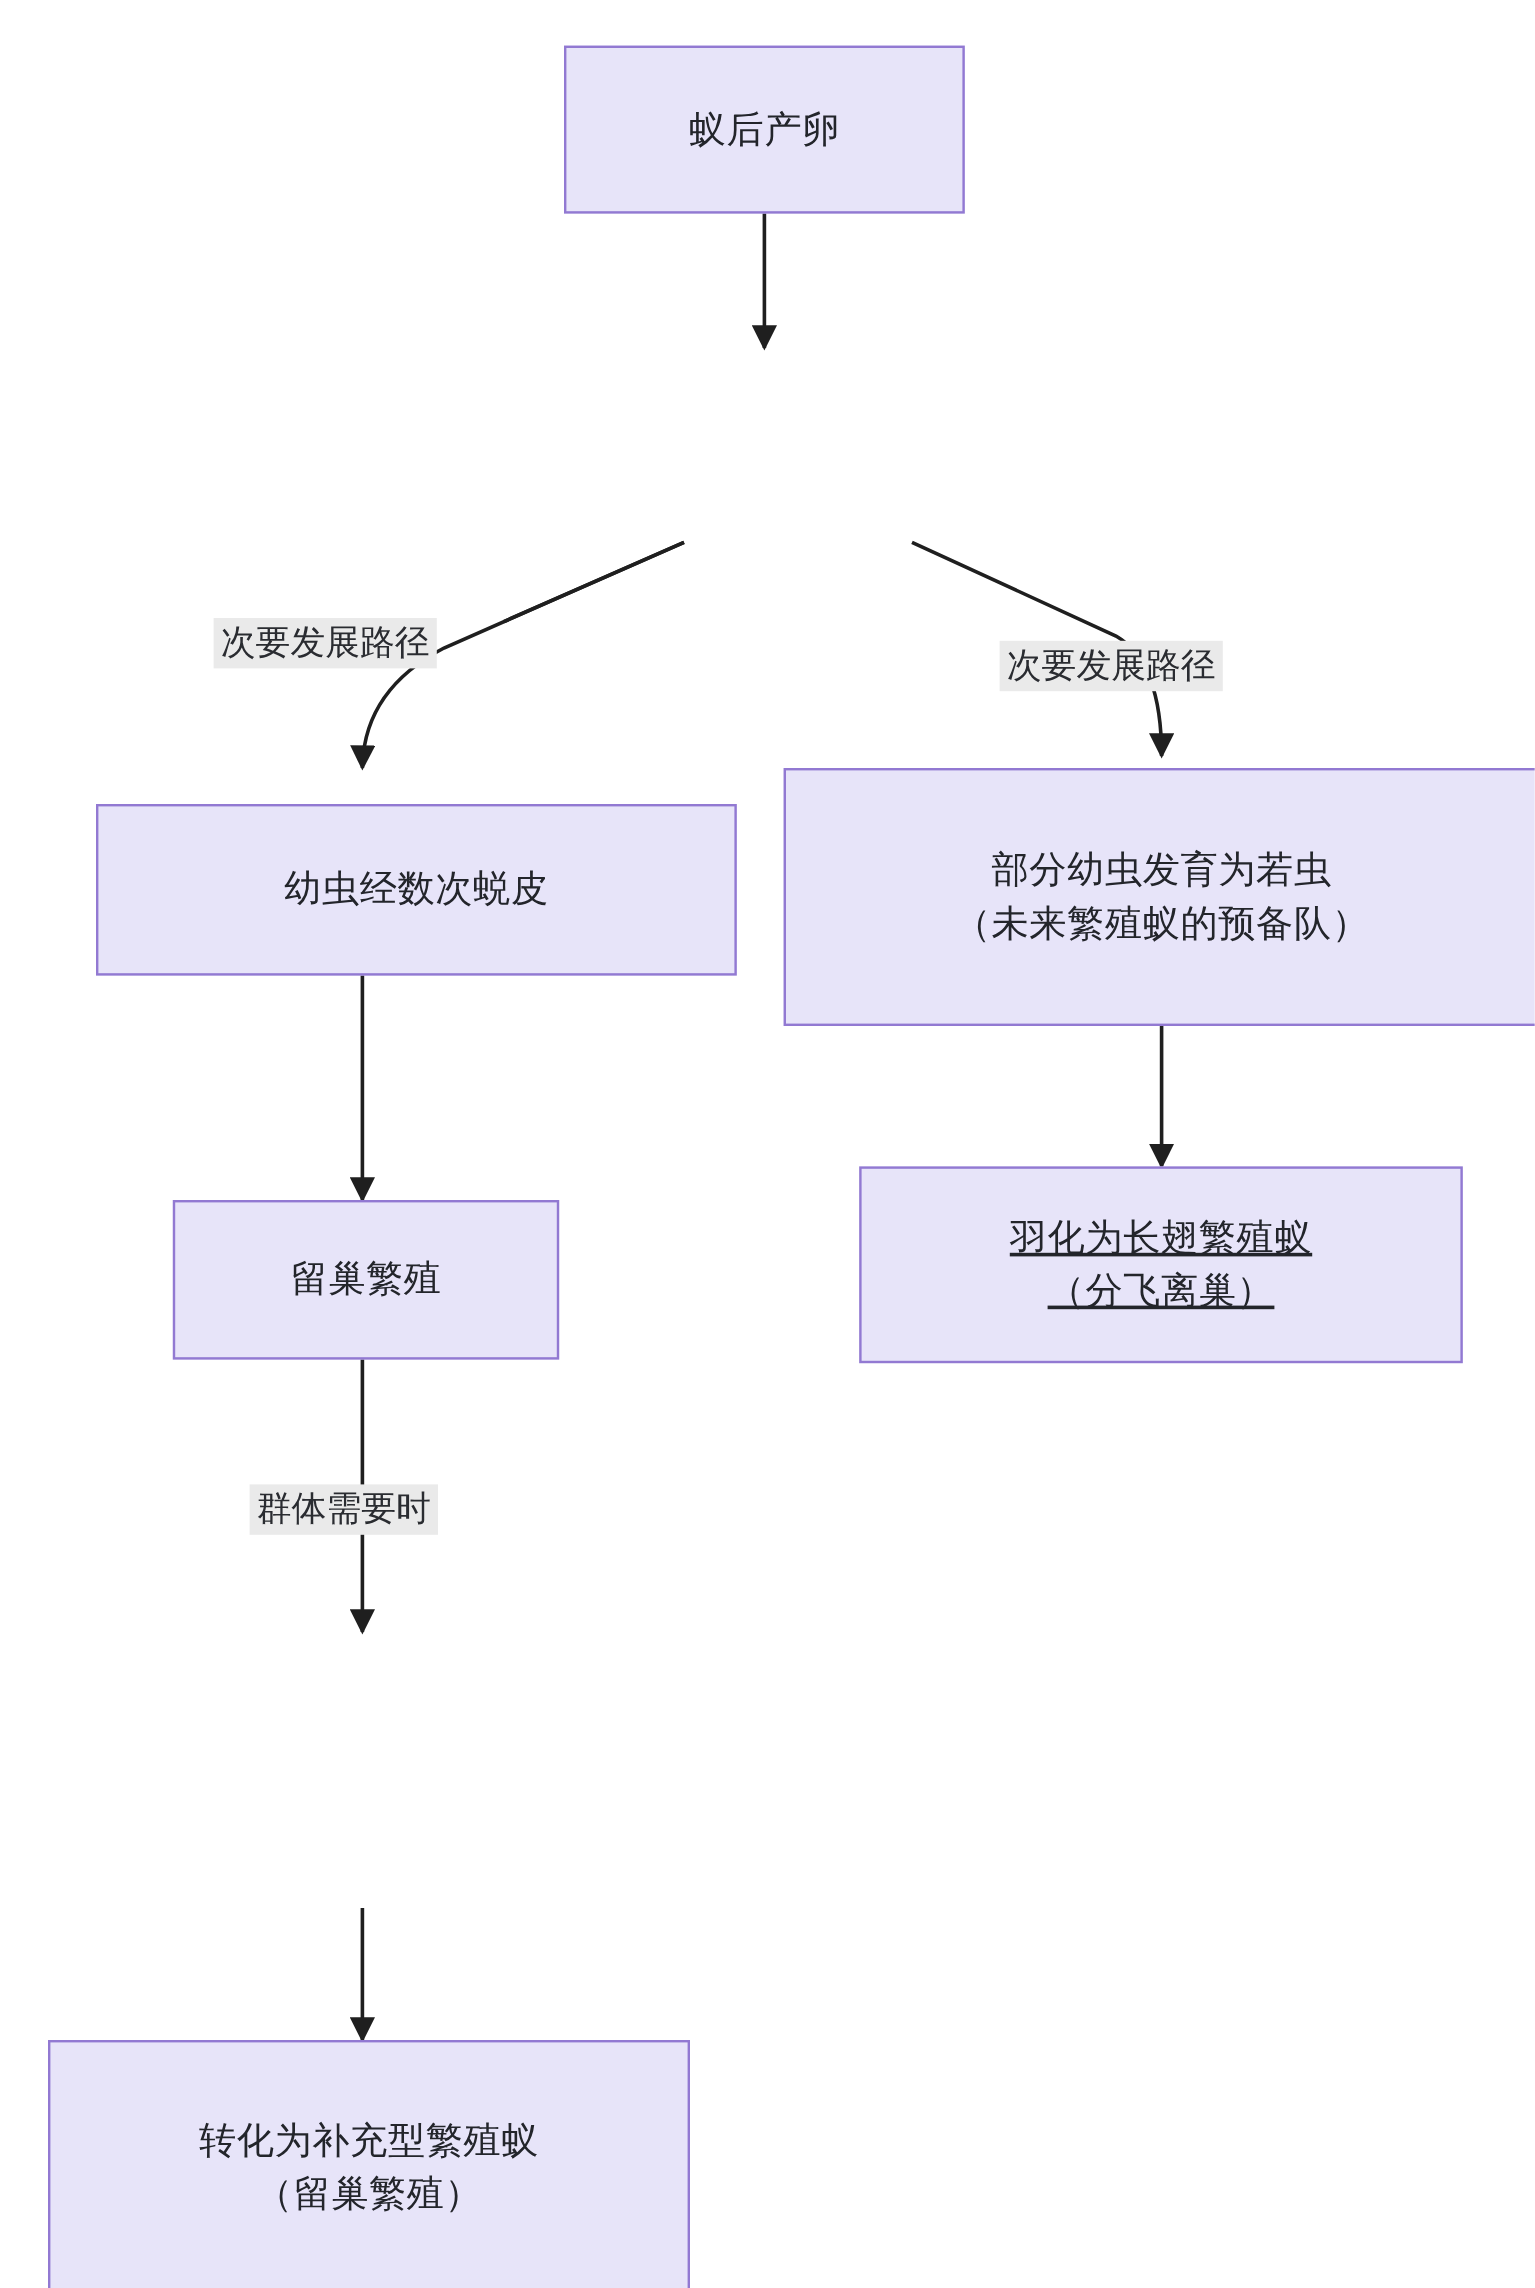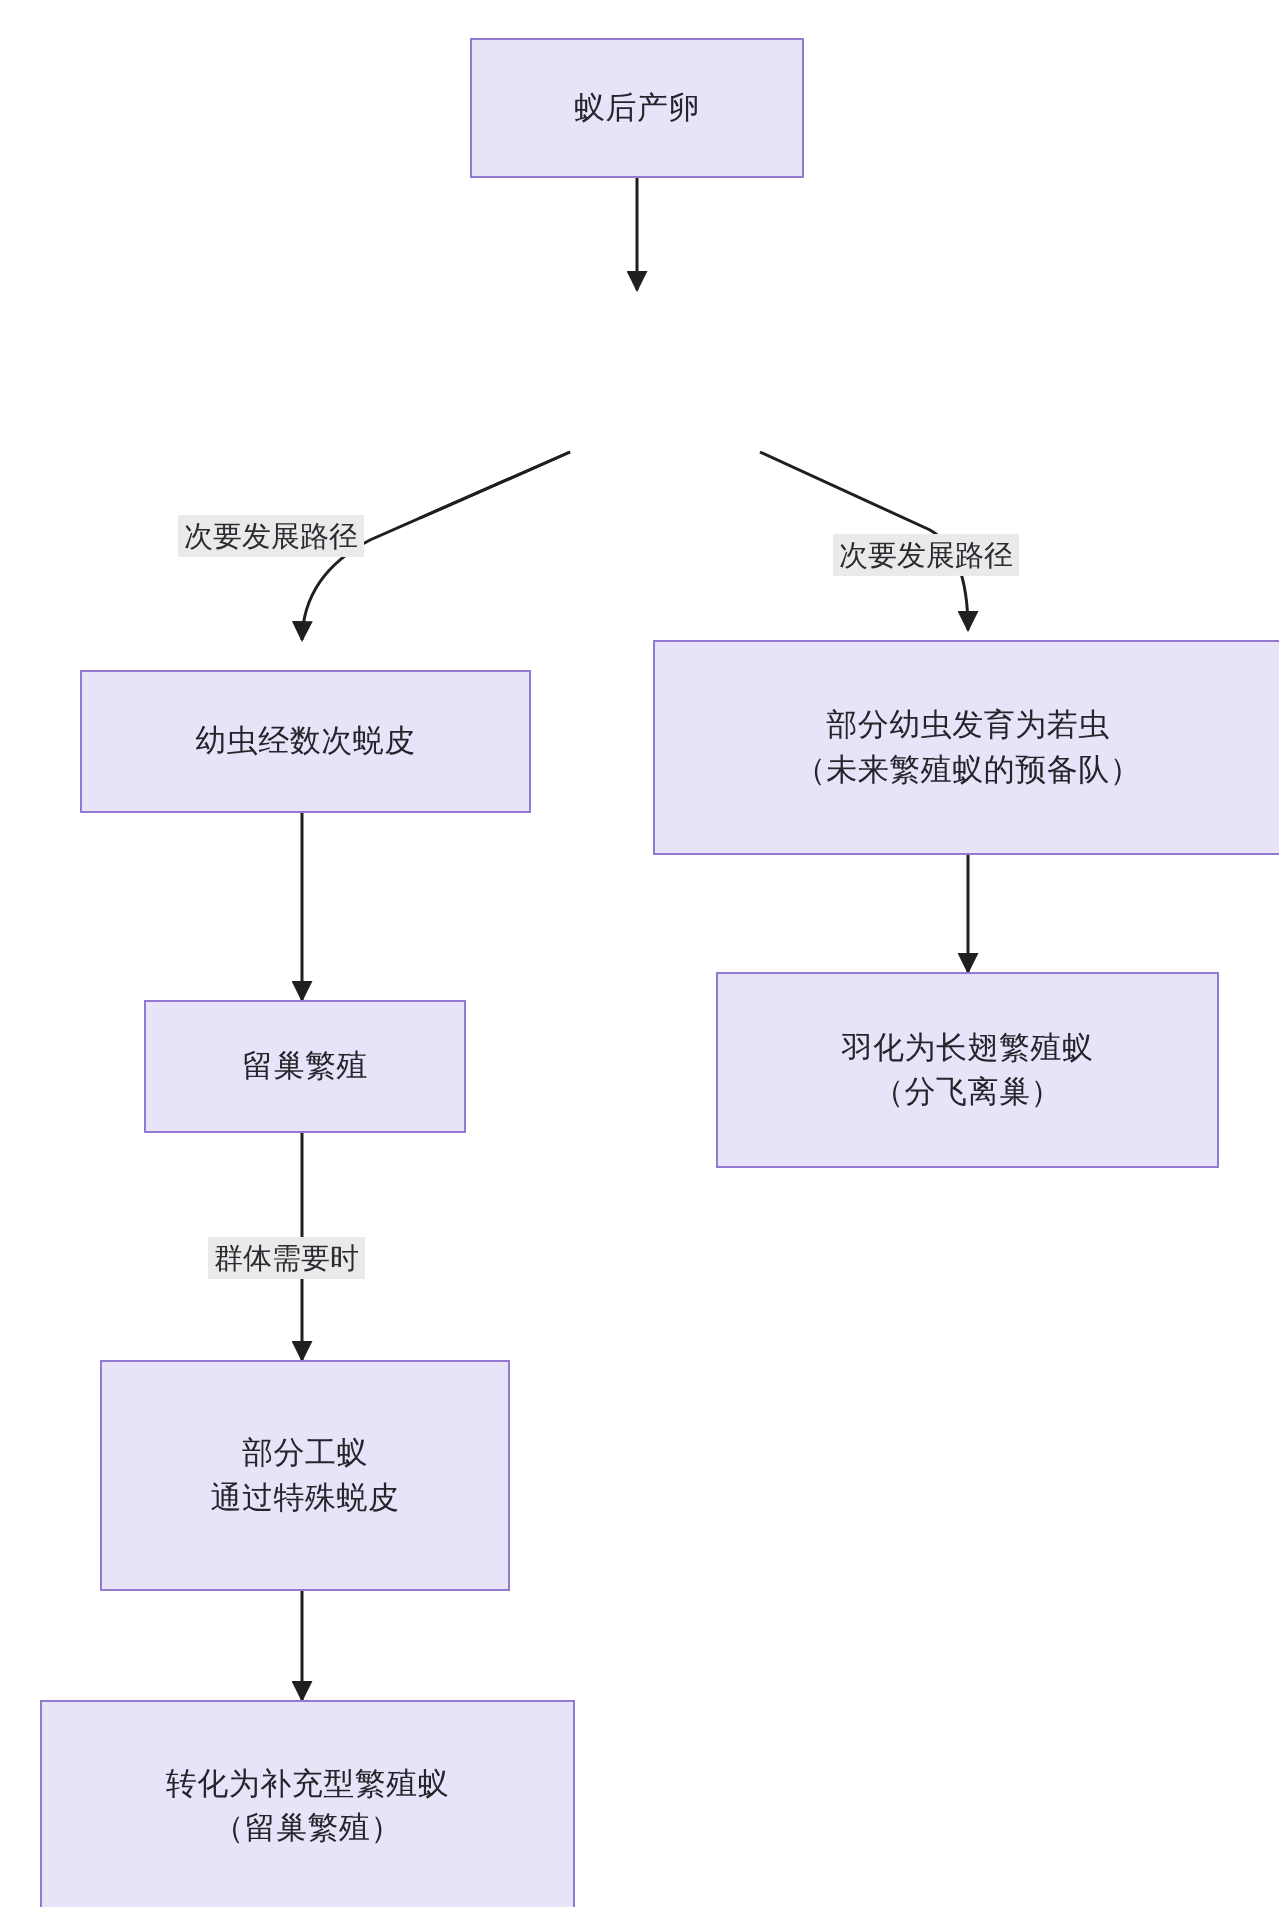--- a/index.html
+++ b/index.html
@@ -75,32 +75,30 @@
     <path d="M 968 855 L 968 972" fill="none" stroke="#1f1f1f" stroke-width="3" marker-end="url(#arrow)"></path>
 
     <path d="M 302 1132 L 302 1360" fill="none" stroke="#1f1f1f" stroke-width="3" marker-end="url(#arrow)"></path>
 
     <path d="M 302 1590 L 302 1700" fill="none" stroke="#1f1f1f" stroke-width="3" marker-end="url(#arrow)"></path>
   </svg>
 
   <div class="node" style="left:470px; top:38px; width:334px; height:140px;">蚁后产卵</div>
 
 
-  <div class="node" style="left:80px; top:670px; width:451px; height:143px;">幼虫经数次蜕皮</div>
+  <div class="node" style="left:80px; top:670px; width:534px; height:143px;">幼虫经数次蜕皮</div>
 
   <div class="node" style="left:653px; top:640px; width:630px; height:215px;">部分幼虫发育为若虫
 （未来繁殖蚁的预备队）</div>
 
   <div class="node" style="left:144px; top:1000px; width:322px; height:133px;">留巢繁殖</div>
 
-  <div class="node" style="left:716px; top:972px; width:503px; height:196px;">羽化为长翅繁殖蚁
+  <div class="node" style="left:716px; top:972px; width:503px; height:164px;text-decoration:underline;">羽化为长翅繁殖蚁
 （分飞离巢）</div>
 
-  <div class="node" style="left:100px; top:1360px; width:410px; height:231px;">部分工蚁
-通过特殊蜕皮</div>
 
   <div class="node" style="left:40px; top:1700px; width:535px; height:212px;">转化为补充型繁殖蚁
 （留巢繁殖）</div>
 
   <div class="edge-label" style="left:178px; top:515px;">次要发展路径</div>
 
   <div class="edge-label" style="left:833px; top:515px;margin-top:19px;">次要发展路径</div>
 
   <div class="edge-label" style="left:196px; top:1237px;margin-left:12px;">群体需要时</div>
 

